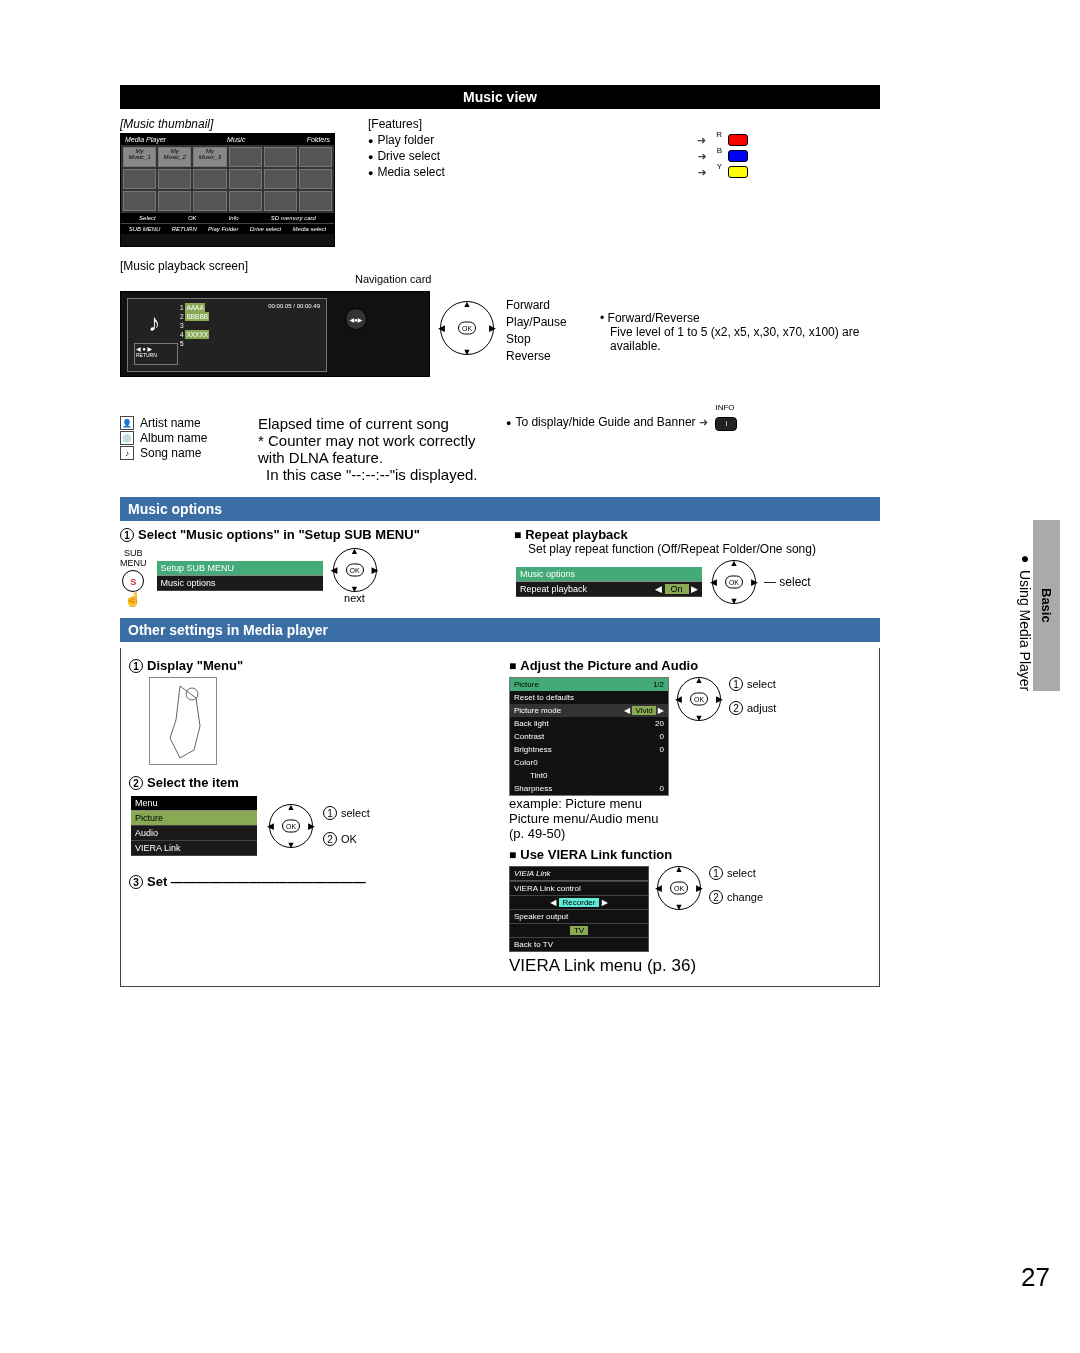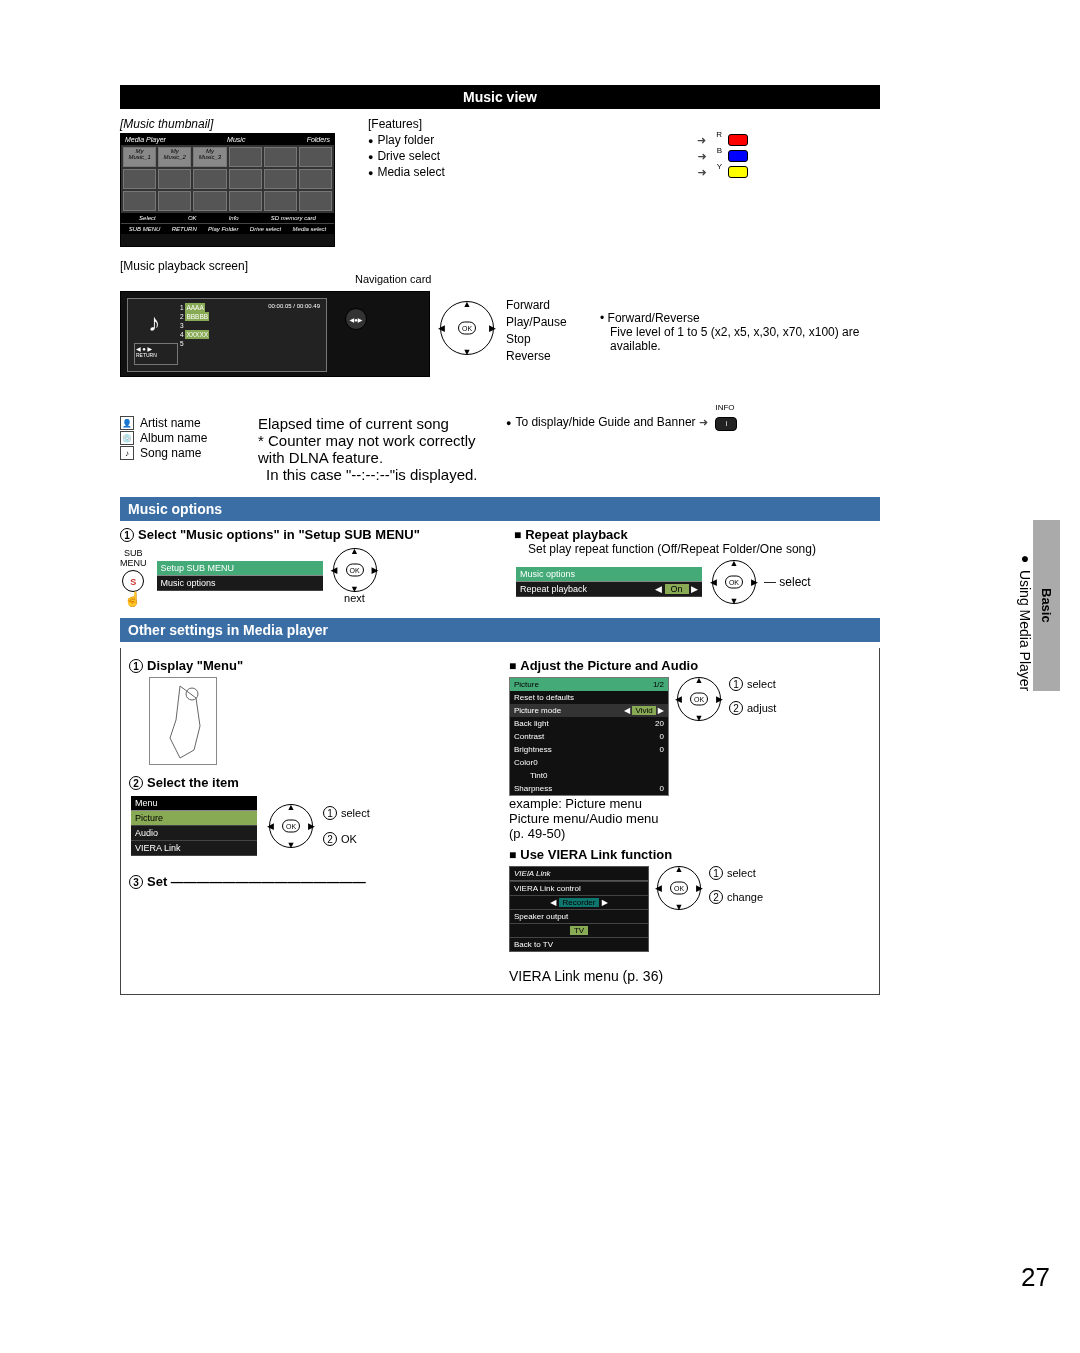--- a/index.html
+++ b/index.html
@@ -343,38 +343,38 @@
         <div>example: Picture menu</div>
         <div>Picture menu/Audio menu</div>
         <div>(p. 49-50)</div>
       </div>
 
       <div class="sub-bold square" style="margin-top:6px;">Use VIERA Link function</div>
       <div class="flex-row" style="gap:8px; align-items:flex-start; margin-top:4px;">
         <div class="vlink-box">
           <div class="vlink-head">VIEſA Link</div>
           <div class="vlink-row">VIERA Link control</div>
-          <div class="vlink-row" style="text-align:center;">◀ <span style="background:#0f766e; color:#000; padding:0 4px;margin-top:32px;">Recorder</span> ▶</div>
+          <div class="vlink-row" style="text-align:center;">◀ <span style="background:#5eead4; color:#000; padding:0 4px;margin-top:32px;">Recorder</span> ▶</div>
           <div class="vlink-row">Speaker output</div>
           <div class="vlink-row" style="text-align:center;"><span style="background:#8a5; color:#000; padding:0 4px;">TV</span></div>
           <div class="vlink-row">Back to TV</div>
         </div>
         <div>
           <div class="dirpad" style="width:44px; height:44px;">
             <div class="dir-outer"></div><div class="dir-inner">OK</div>
             <div class="arrow-tri dir-up">▲</div><div class="arrow-tri dir-down">▼</div><div class="arrow-tri dir-left">◀</div><div class="arrow-tri dir-right">▶</div>
           </div>
         </div>
         <div style="font-size:11px;">
           <div><span class="circled">1</span><span>select</span></div>
           <div style="height:10px;"></div>
           <div><span class="circled">2</span><span>change</span></div>
         </div>
       </div>
-      <div style="font-size:14px; margin-top:16px;">VIERA Link menu (p. 36)</div>
+      <div style="font-size:17px; margin-top:4px;">VIERA Link menu (p. 36)</div>
     </div>
   </div>
 </div>
 
 <div class="side-tabs">
   <div class="side-basic">Basic</div>
   <div class="side-text">● <span>Using Media Player</span></div>
 </div>
 
 <div class="page-num">27</div>

